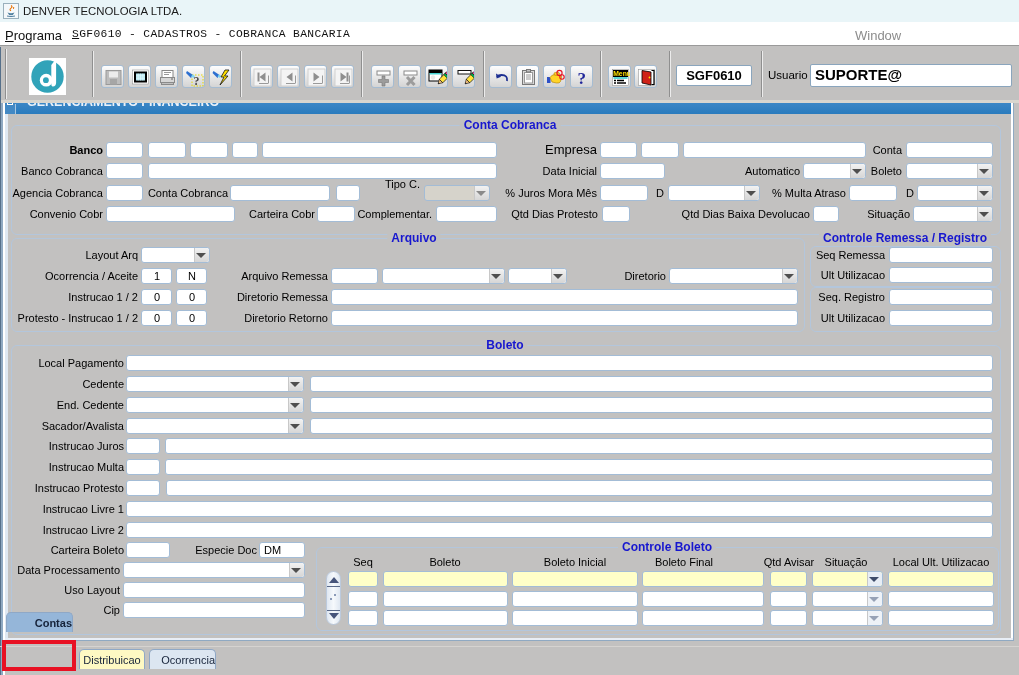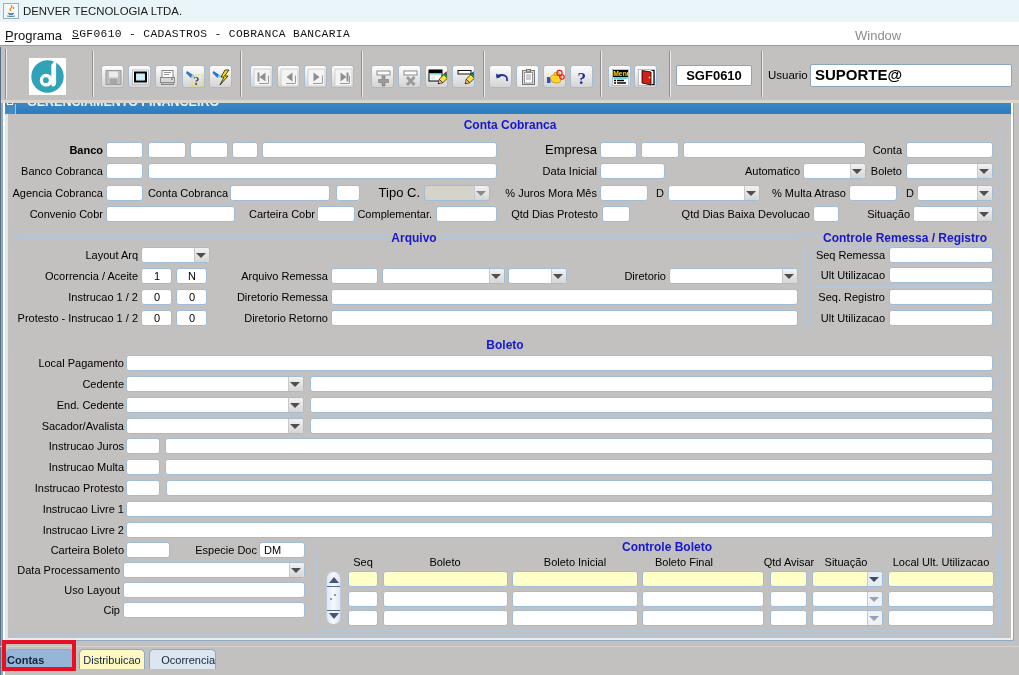--- a/index.html
+++ b/index.html
@@ -241,21 +241,21 @@
 <div class="lbl" style="right:117px;top:163px;height:16px;line-height:16px;font-size:11px;color:#000;font-weight:normal;">Boleto</div>
 <div class="fld" style="left:906px;top:163px;width:87px;height:16px;background:#ffffff;">
 <div style="position:absolute;right:0px;top:0px;bottom:0px;width:15px;background:linear-gradient(#f2f2f2,#d6d6d6);border-left:1px solid #c8c8c8;border-radius:0 3px 3px 0;"></div>
 <div style="position:absolute;right:3px;top:5px;width:0;height:0;border-left:5px solid transparent;border-right:5px solid transparent;border-top:5px solid #4f4f4f;"></div>
 </div>
 <div class="lbl" style="right:916px;top:185px;height:16px;line-height:16px;font-size:11px;color:#000;font-weight:normal;">Agencia Cobranca</div>
 <div class="fld" style="left:106px;top:185px;width:37px;height:16px;background:#ffffff;"></div>
 <div class="lbl" style="right:791px;top:185px;height:16px;line-height:16px;font-size:11px;color:#000;font-weight:normal;">Conta Cobranca</div>
 <div class="fld" style="left:230px;top:185px;width:100px;height:16px;background:#ffffff;"></div>
 <div class="fld" style="left:336px;top:185px;width:24px;height:16px;background:#ffffff;"></div>
-<div class="lbl" style="right:599px;top:185px;height:16px;line-height:16px;font-size:13px;color:#000;font-weight:normal;">Tipo C.</div>
+<div class="lbl" style="right:599px;top:176px;height:16px;line-height:16px;font-size:11px;color:#000;font-weight:normal;">Tipo C.</div>
 <div class="fld" style="left:424px;top:185px;width:66px;height:16px;background:#d6d3cb;">
 <div style="position:absolute;right:0px;top:0px;bottom:0px;width:15px;background:linear-gradient(#f2f2f2,#d6d6d6);border-left:1px solid #c8c8c8;border-radius:0 3px 3px 0;"></div>
 <div style="position:absolute;right:3px;top:5px;width:0;height:0;border-left:5px solid transparent;border-right:5px solid transparent;border-top:5px solid #8a8a8a;"></div>
 </div>
 <div class="lbl" style="right:422px;top:185px;height:16px;line-height:16px;font-size:11px;color:#000;font-weight:normal;">% Juros Mora Mês</div>
 <div class="fld" style="left:600px;top:185px;width:48px;height:16px;background:#ffffff;"></div>
 <div class="lbl" style="right:355px;top:185px;height:16px;line-height:16px;font-size:11px;color:#000;font-weight:normal;">D</div>
 <div class="fld" style="left:668px;top:185px;width:92px;height:16px;background:#ffffff;">
 <div style="position:absolute;right:0px;top:0px;bottom:0px;width:15px;background:linear-gradient(#f2f2f2,#d6d6d6);border-left:1px solid #c8c8c8;border-radius:0 3px 3px 0;"></div>
 <div style="position:absolute;right:3px;top:5px;width:0;height:0;border-left:5px solid transparent;border-right:5px solid transparent;border-top:5px solid #4f4f4f;"></div>
@@ -431,15 +431,15 @@
 <div class="fld" style="left:383px;top:610px;width:125px;height:16px;background:#ffffff;"></div>
 <div class="fld" style="left:512px;top:610px;width:126px;height:16px;background:#ffffff;"></div>
 <div class="fld" style="left:642px;top:610px;width:122px;height:16px;background:#ffffff;"></div>
 <div class="fld" style="left:770px;top:610px;width:37px;height:16px;background:#ffffff;"></div>
 <div class="fld" style="left:812px;top:610px;width:71px;height:16px;background:#ffffff;">
 <div style="position:absolute;right:0px;top:0px;bottom:0px;width:15px;background:#eef2f7;border-left:1px solid #c8c8c8;border-radius:0 3px 3px 0;"></div>
 <div style="position:absolute;right:3px;top:5px;width:0;height:0;border-left:5px solid transparent;border-right:5px solid transparent;border-top:5px solid #97a2b6;"></div>
 </div>
 <div class="fld" style="left:888px;top:610px;width:106px;height:16px;background:#ffffff;"></div>
 <div style="position:absolute;left:0px;top:646px;width:1019px;height:1px;background:#d5d3d0;"></div>
-<div style="position:absolute;left:6px;top:649px;width:67px;height:20px;background:#95b6d9;border:1px solid #8fa8c6;border-bottom:none;border-radius:5px 5px 0 0;text-align:left;line-height:20px;font-size:11px;font-weight:bold;color:#16233a;">Contas</div>
+<div style="position:absolute;left:6px;top:612px;width:67px;height:20px;background:#95b6d9;border:1px solid #8fa8c6;border-bottom:none;border-radius:5px 5px 0 0;text-align:right;line-height:20px;font-size:11px;font-weight:bold;color:#16233a;">Contas</div>
 <div style="position:absolute;left:79px;top:649px;width:66px;height:20px;background:#fef9c3;border:1px solid #8fa8c6;border-bottom:none;border-radius:5px 5px 0 0;text-align:center;line-height:20px;font-size:11px;font-weight:normal;color:#16233a;">Distribuicao</div>
 <div style="position:absolute;left:149px;top:649px;width:67px;height:20px;background:#dce6f1;border:1px solid #8fa8c6;border-bottom:none;border-radius:5px 5px 0 0;text-align:right;line-height:20px;font-size:11px;font-weight:normal;color:#16233a;">Ocorrencia</div>
 <div style="position:absolute;left:2px;top:640px;width:74px;height:31px;border:4px solid #e81123;z-index:50;"></div>
 </body></html>

